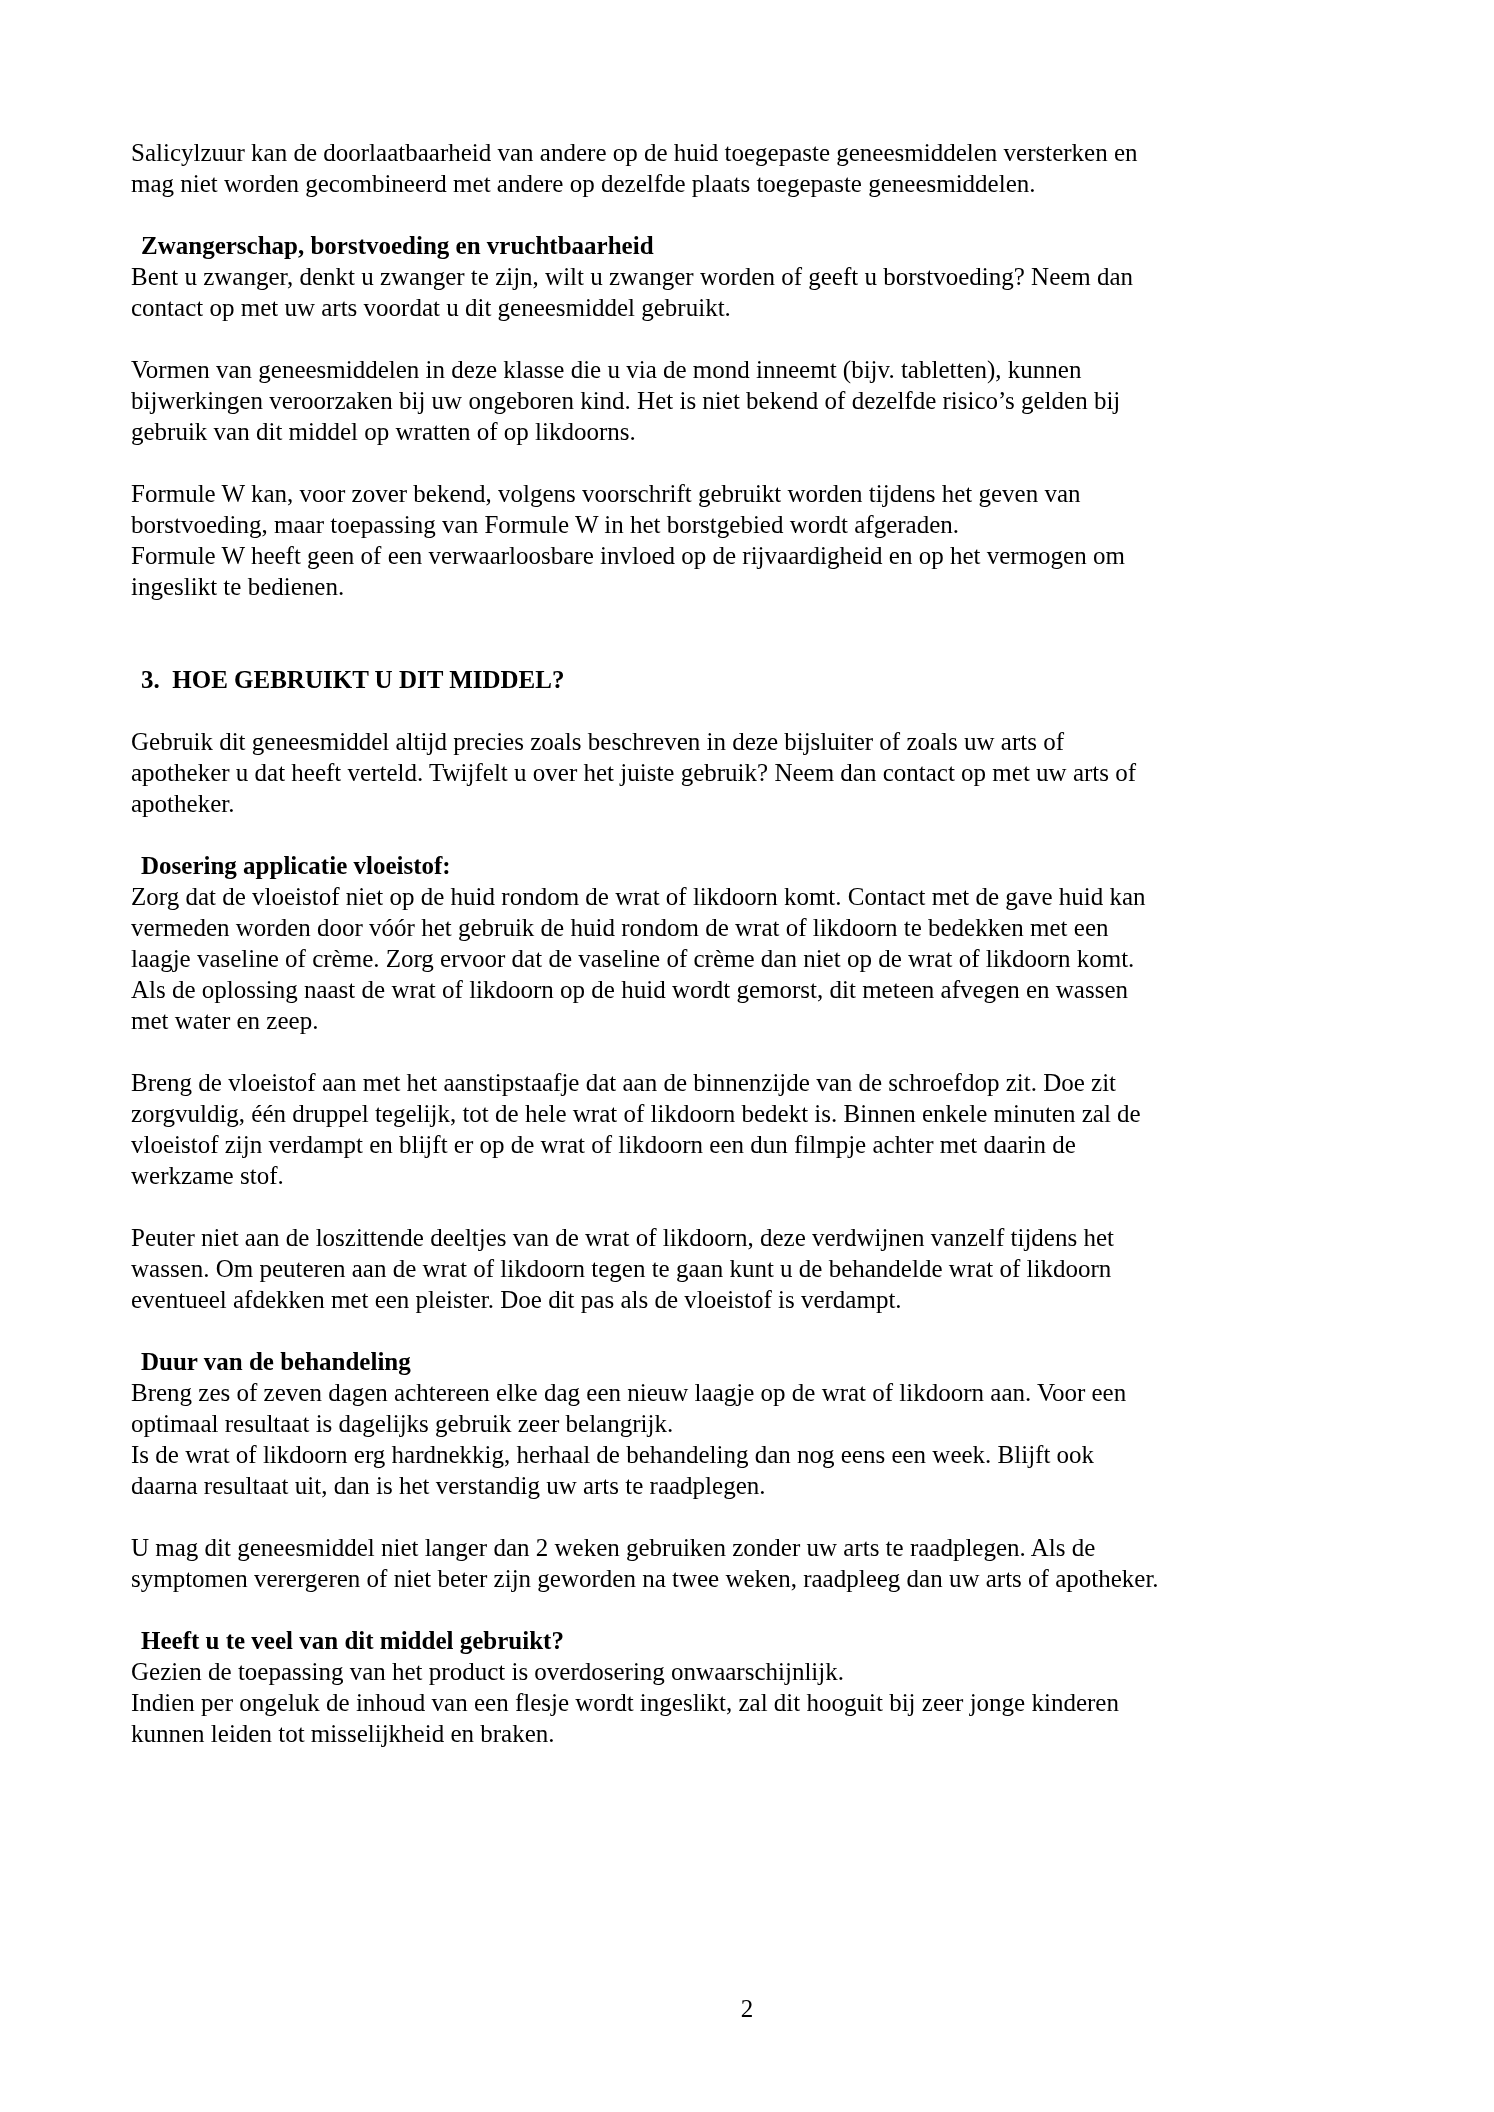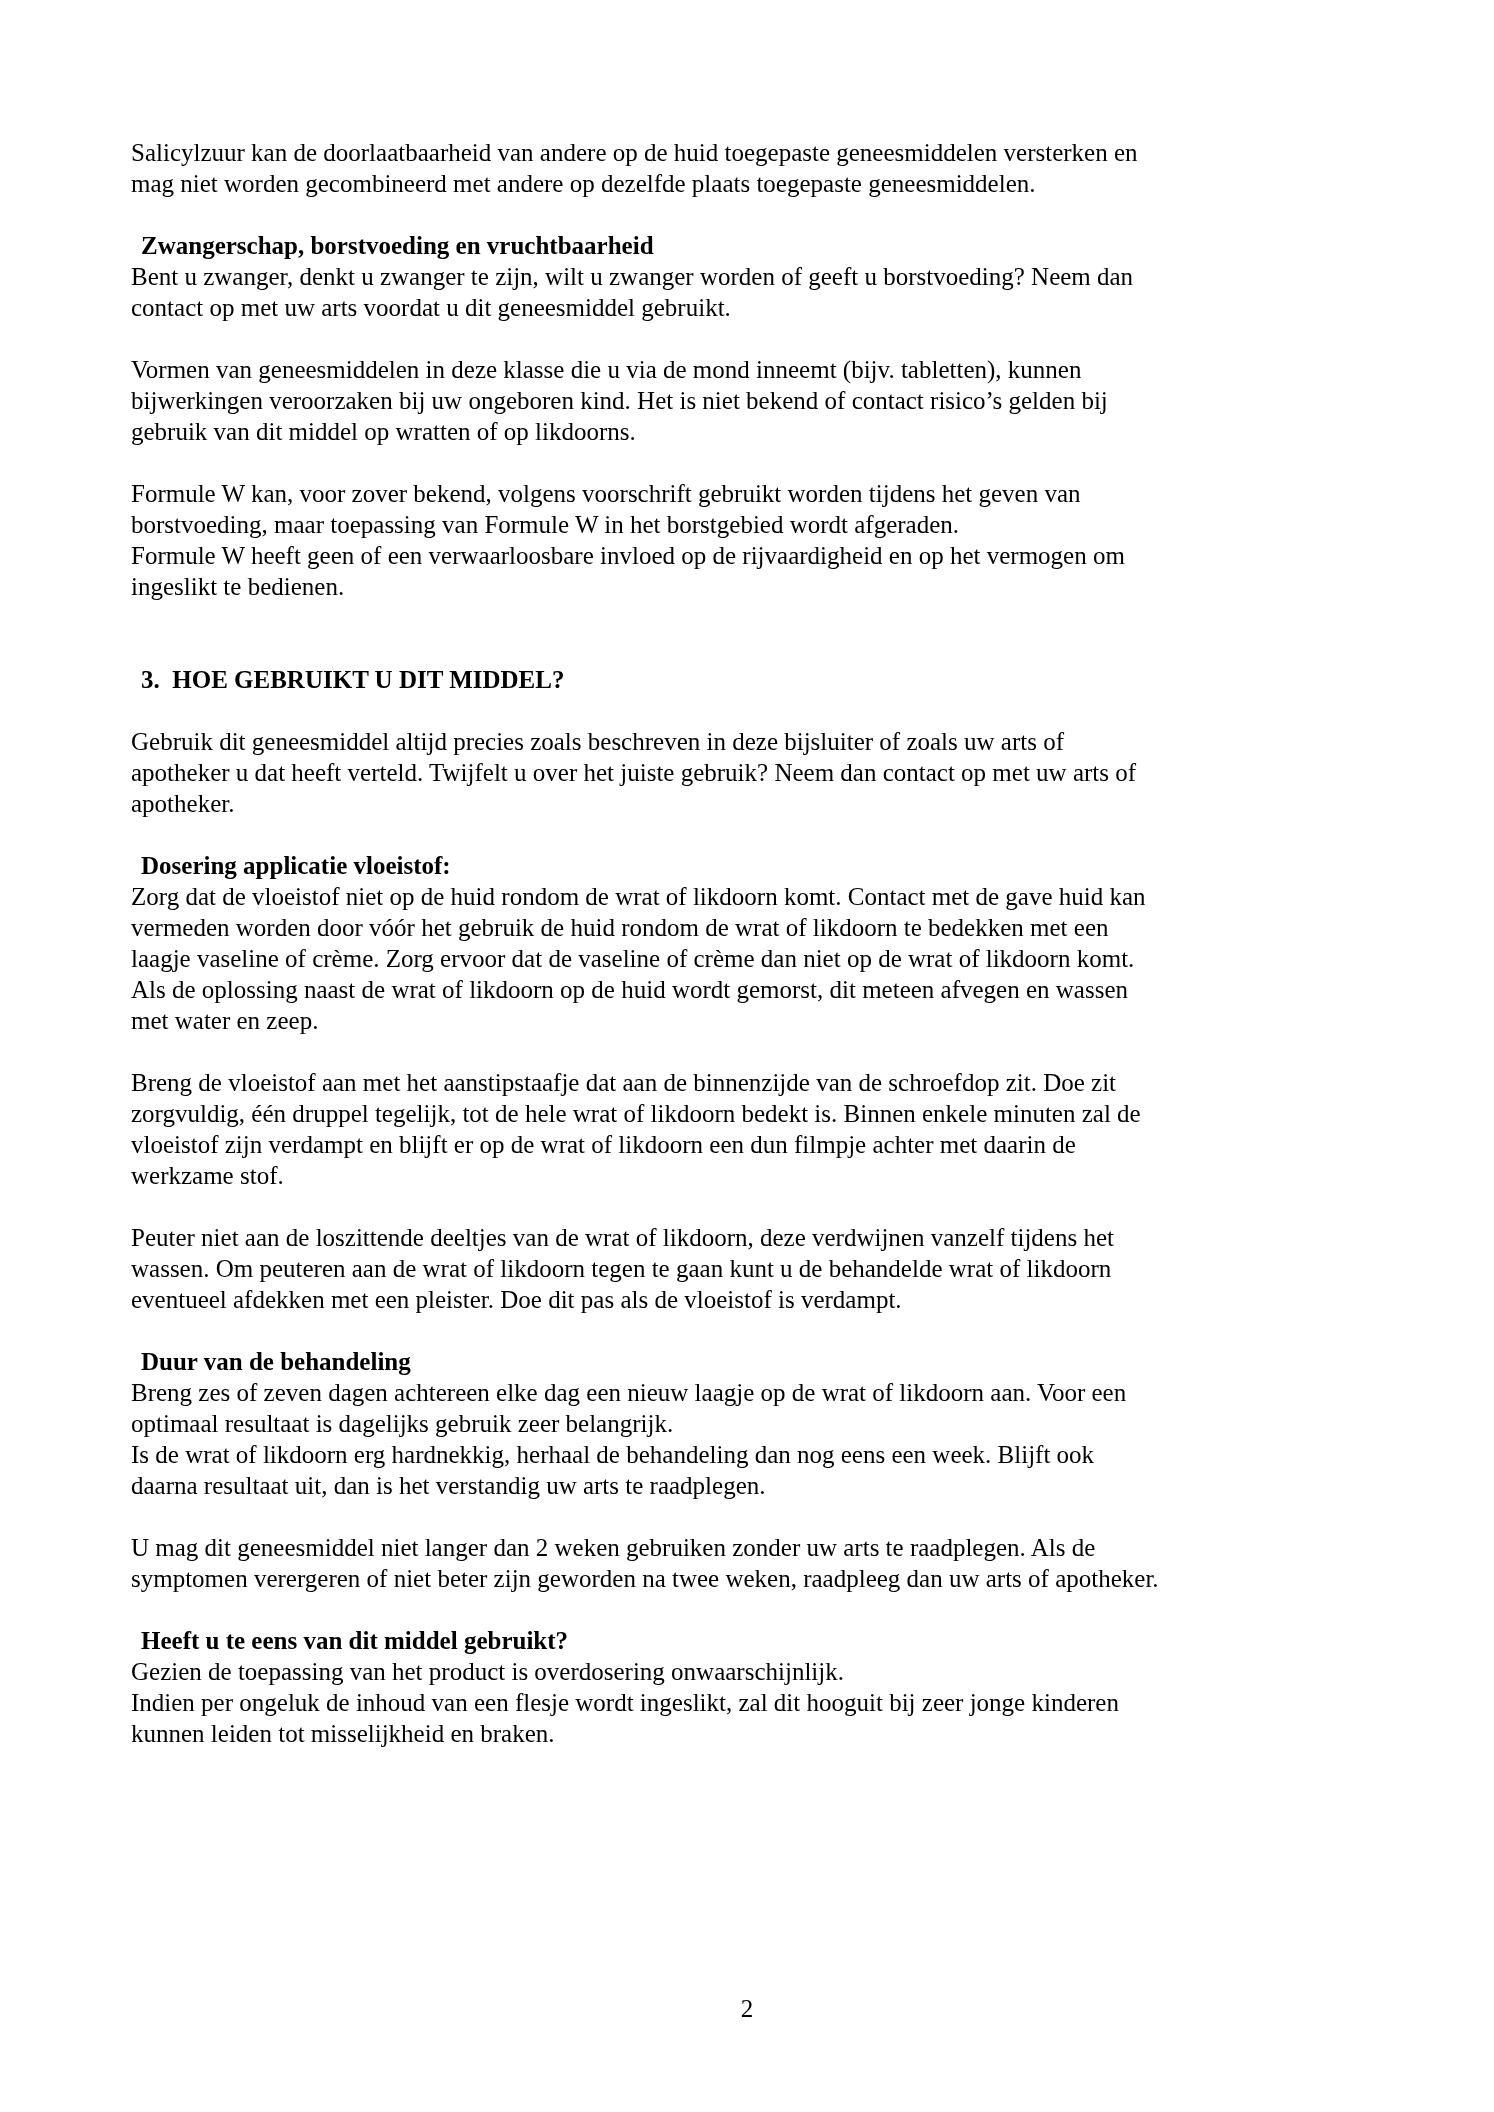--- a/index.html
+++ b/index.html
@@ -47,21 +47,21 @@
 <body>
 
 <div class="page">
   <div class="content" id="blocks">
       <div class="block p gap0">Salicylzuur kan de doorlaatbaarheid van andere op de huid toegepaste geneesmiddelen versterken en
 mag niet worden gecombineerd met andere op dezelfde plaats toegepaste geneesmiddelen.</div>
       <div class="block h gap1">Zwangerschap, borstvoeding en vruchtbaarheid</div>
       <div class="block p gap0">Bent u zwanger, denkt u zwanger te zijn, wilt u zwanger worden of geeft u borstvoeding? Neem dan
 contact op met uw arts voordat u dit geneesmiddel gebruikt.</div>
       <div class="block p gap1">Vormen van geneesmiddelen in deze klasse die u via de mond inneemt (bijv. tabletten), kunnen
-bijwerkingen veroorzaken bij uw ongeboren kind. Het is niet bekend of contact risico’s gelden bij
+bijwerkingen veroorzaken bij uw ongeboren kind. Het is niet bekend of dezelfde risico’s gelden bij
 gebruik van dit middel op wratten of op likdoorns.</div>
       <div class="block p gap1">Formule W kan, voor zover bekend, volgens voorschrift gebruikt worden tijdens het geven van
 borstvoeding, maar toepassing van Formule W in het borstgebied wordt afgeraden.</div>
       <div class="block p gap0">Formule W heeft geen of een verwaarloosbare invloed op de rijvaardigheid en op het vermogen om
 ingeslikt te bedienen.</div>
       <div class="block h gap2">3.  HOE GEBRUIKT U DIT MIDDEL?</div>
       <div class="block p gap1">Gebruik dit geneesmiddel altijd precies zoals beschreven in deze bijsluiter of zoals uw arts of
 apotheker u dat heeft verteld. Twijfelt u over het juiste gebruik? Neem dan contact op met uw arts of
 apotheker.</div>
       <div class="block h gap1">Dosering applicatie vloeistof:</div>
@@ -77,19 +77,19 @@
       <div class="block p gap1">Peuter niet aan de loszittende deeltjes van de wrat of likdoorn, deze verdwijnen vanzelf tijdens het
 wassen. Om peuteren aan de wrat of likdoorn tegen te gaan kunt u de behandelde wrat of likdoorn
 eventueel afdekken met een pleister. Doe dit pas als de vloeistof is verdampt.</div>
       <div class="block h gap1">Duur van de behandeling</div>
       <div class="block p gap0">Breng zes of zeven dagen achtereen elke dag een nieuw laagje op de wrat of likdoorn aan. Voor een
 optimaal resultaat is dagelijks gebruik zeer belangrijk.
 Is de wrat of likdoorn erg hardnekkig, herhaal de behandeling dan nog eens een week. Blijft ook
 daarna resultaat uit, dan is het verstandig uw arts te raadplegen.</div>
       <div class="block p gap1">U mag dit geneesmiddel niet langer dan 2 weken gebruiken zonder uw arts te raadplegen. Als de
 symptomen verergeren of niet beter zijn geworden na twee weken, raadpleeg dan uw arts of apotheker.</div>
-      <div class="block h gap1">Heeft u te eens van dit middel gebruikt?</div>
+      <div class="block h gap1">Heeft u te veel van dit middel gebruikt?</div>
       <div class="block p gap0">Gezien de toepassing van het product is overdosering onwaarschijnlijk.
 Indien per ongeluk de inhoud van een flesje wordt ingeslikt, zal dit hooguit bij zeer jonge kinderen
 kunnen leiden tot misselijkheid en braken.</div>
     </div>
   <div class="page-number">2</div>
 </div>
 
 </body></html>

